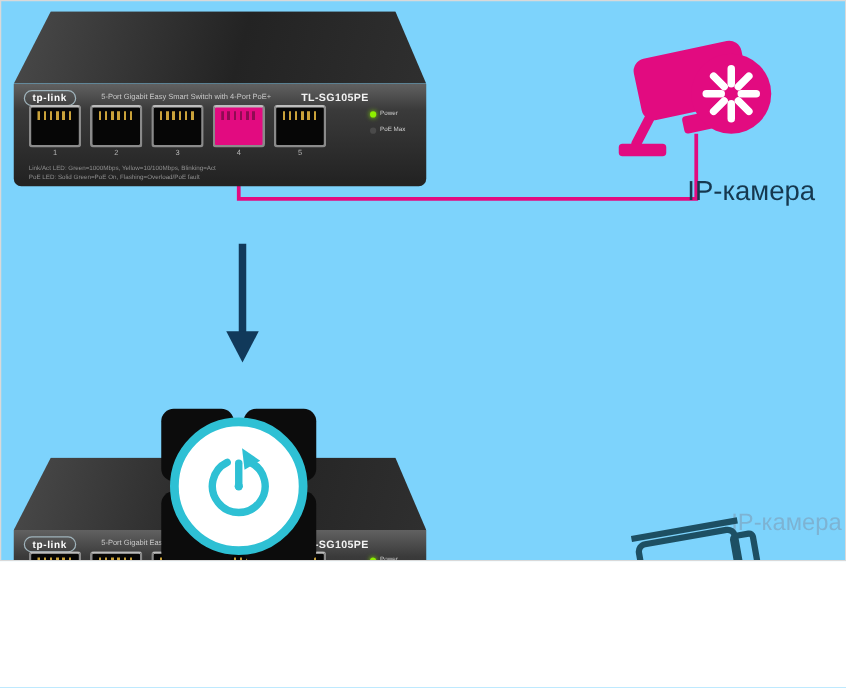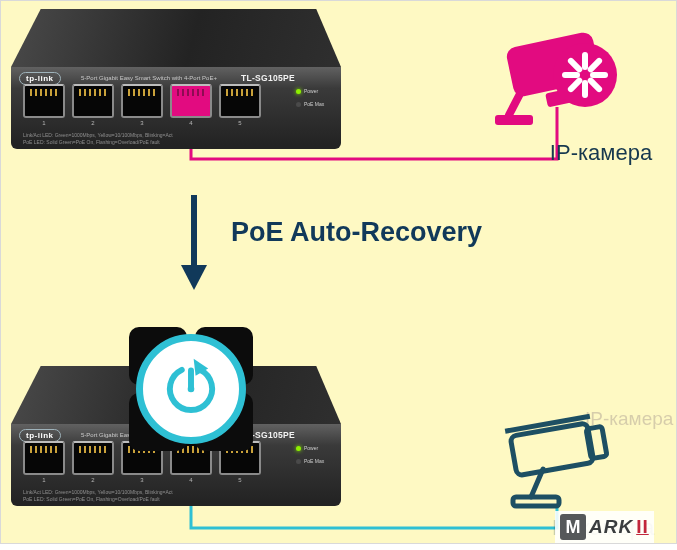--- a/index.html
+++ b/index.html
@@ -1,17 +1,17 @@
 <!DOCTYPE html>
 <html><head>
 <meta charset="utf-8">
 <style>
   html,body{margin:0;padding:0;background:#fff;}
   .canvas{
-    position:relative;width:677px;height:544px;background:#fef9c3;
+    position:relative;width:677px;height:449px;background:#7dd3fc;
     border:1px solid #d9d9d9;box-sizing:border-box;overflow:hidden;
     font-family:"Liberation Sans", sans-serif;
   }
   .overlay{position:absolute;left:0;top:0;z-index:1;pointer-events:none;}
 
   
   .switch{position:absolute;width:330px;height:140px;z-index:2;}
   .switch.sw1{left:10px;top:8px;}
   .switch.sw2{left:10px;top:365px;}
   .sw-top{
@@ -211,21 +211,20 @@
 
   <div class="recovery-circle">
     <svg width="66" height="66" viewBox="0 0 100 100">
       <path d="M36 21 A32 32 0 1 0 64 21" fill="none" stroke="#2ec0d4" stroke-width="9" stroke-linecap="round"></path>
       <polygon points="54,4 76,19 57,30" fill="#2ec0d4"></polygon>
       <line x1="50" y1="50" x2="50" y2="22" stroke="#2ec0d4" stroke-width="9" stroke-linecap="round"></line>
       <circle cx="50" cy="50" r="5" fill="#2ec0d4"></circle>
     </svg>
   </div>
 
-  <div class="feature-label">PoE Auto-Recovery</div>
   <div class="camera-label">IP-камера</div>
   <div class="ghost-top">IP-камера</div>
   <div class="ghost-bottom">IP-камера</div>
 
   <div class="watermark">
     <span class="wm-box">M</span>
     <span class="wm-text wm-ark">ARK</span>
     <span class="wm-text wm-ii">II</span>
   </div>
 

